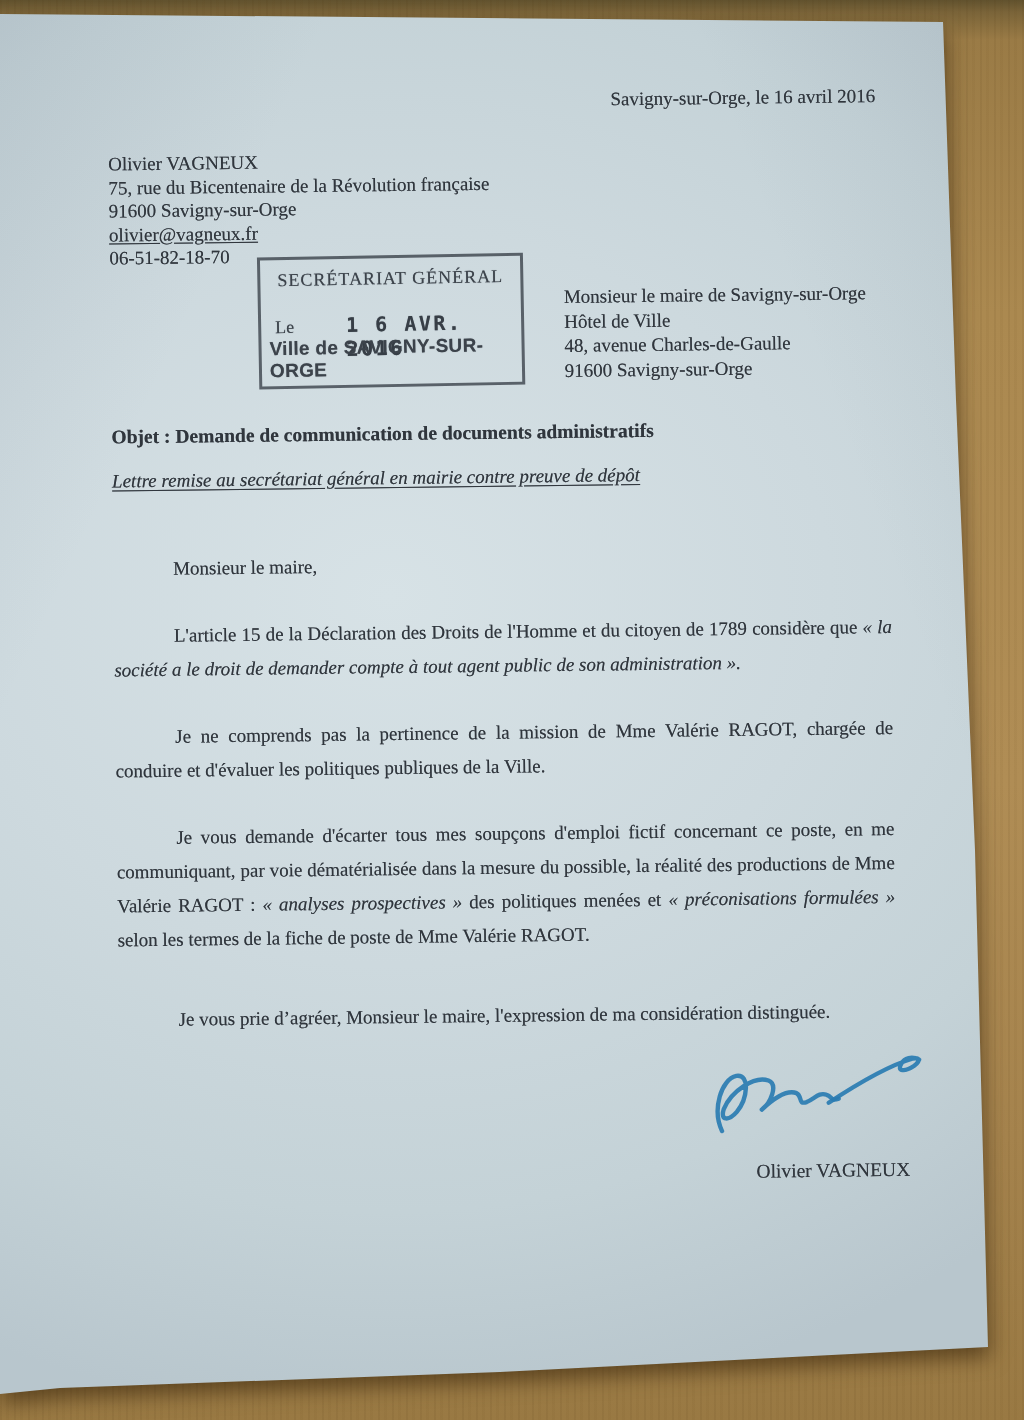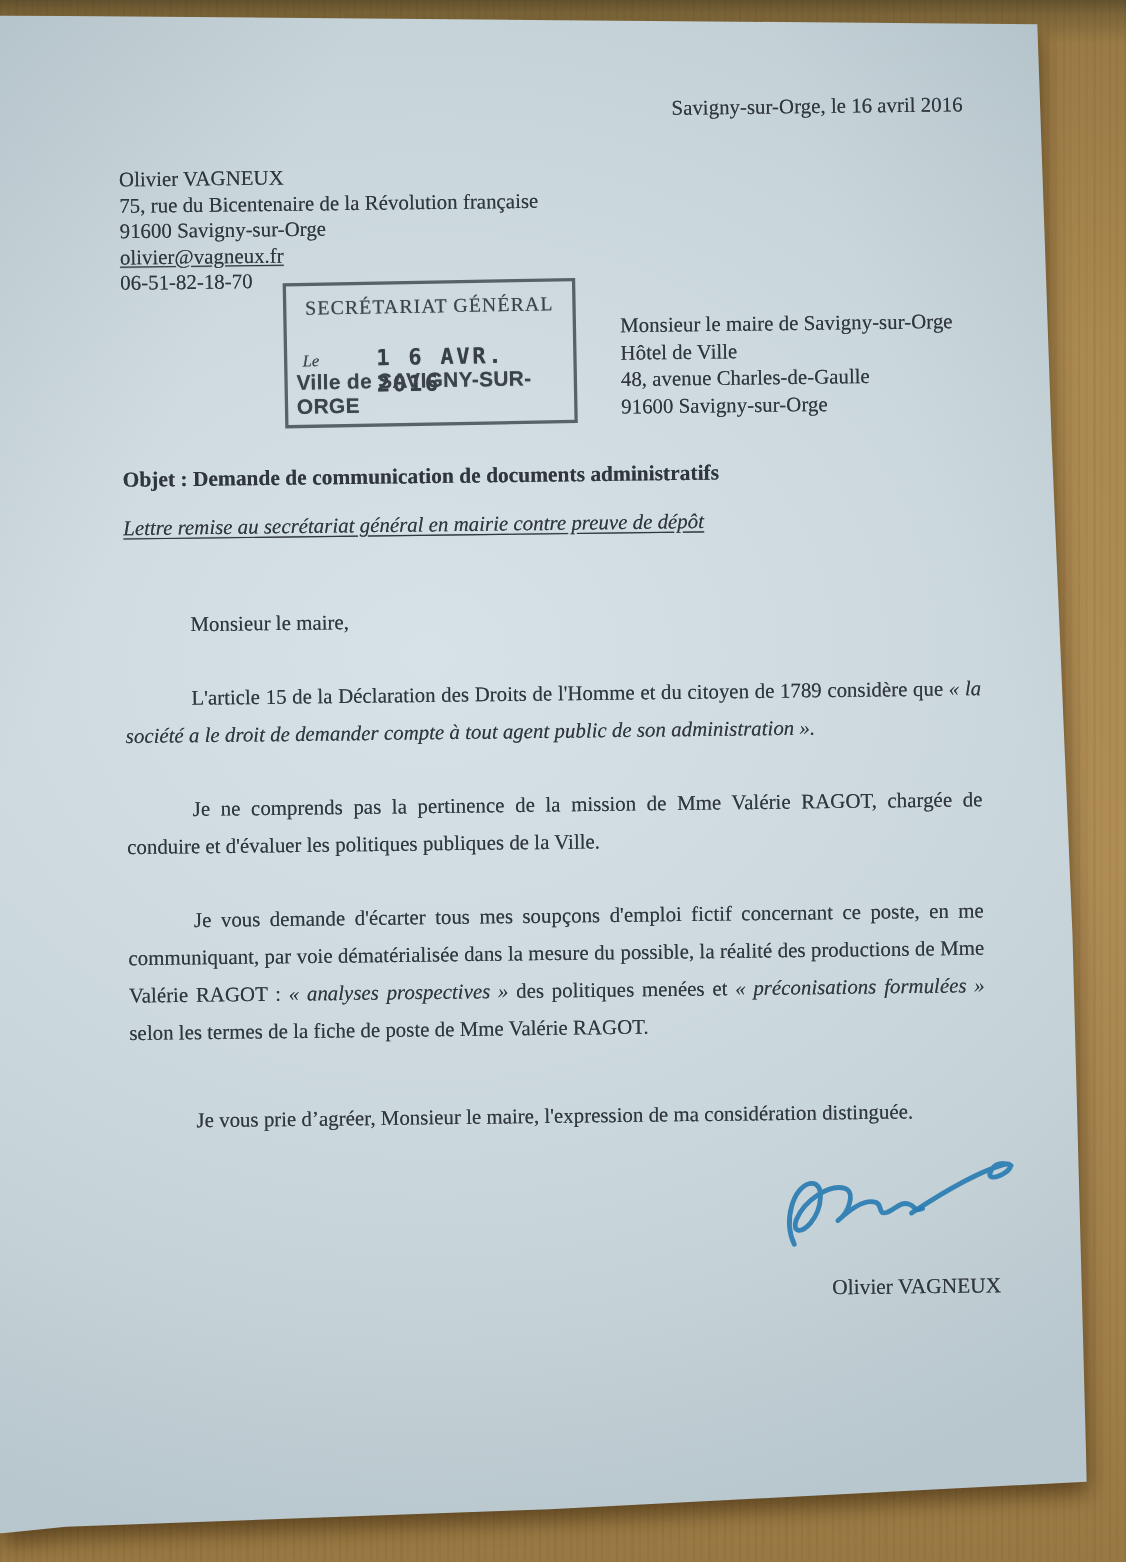--- a/index.html
+++ b/index.html
@@ -34,21 +34,21 @@
   .sender .email{text-decoration:underline;text-underline-offset:2px;}
 
   .stamp{
     position:absolute;left:256px;top:258px;width:266px;height:132px;
     border:3px solid rgba(62,70,78,0.82);color:#3c434b;
     transform:rotate(-0.35deg);box-sizing:border-box;
     text-shadow:0 0 0.7px rgba(60,67,75,0.6);
   }
   .stamp-title{position:absolute;top:10px;left:0;width:100%;text-align:center;font-size:18px;letter-spacing:1px;}
   .stamp-row{position:absolute;top:54px;left:14px;right:10px;display:flex;align-items:baseline;}
-  .stamp-le{font-size:15px;font-style:italic;}
+  .stamp-le{font-size:18px;}
   .stamp-date{margin-left:52px;font-family:"DejaVu Sans Mono",monospace;font-weight:bold;font-size:20px;letter-spacing:2.5px;color:#373e46;}
   .stamp-city{position:absolute;bottom:4px;left:8px;font-family:"Liberation Sans",sans-serif;font-weight:bold;font-size:19px;letter-spacing:0.3px;}
 
   .recipient{position:absolute;left:562px;top:290px;font-size:19px;line-height:24.5px;}
 
   .subject{position:absolute;left:108px;top:426px;font-size:19.5px;font-weight:bold;}
   .delivery-note{position:absolute;left:108px;top:470px;font-size:19px;font-style:italic;text-decoration:underline;text-underline-offset:3px;}
 
   .body-text{position:absolute;left:108px;top:552px;width:778px;font-size:19px;}
   .body-text p{margin:0 0 33px 0;line-height:34px;text-indent:60px;text-align:justify;}

